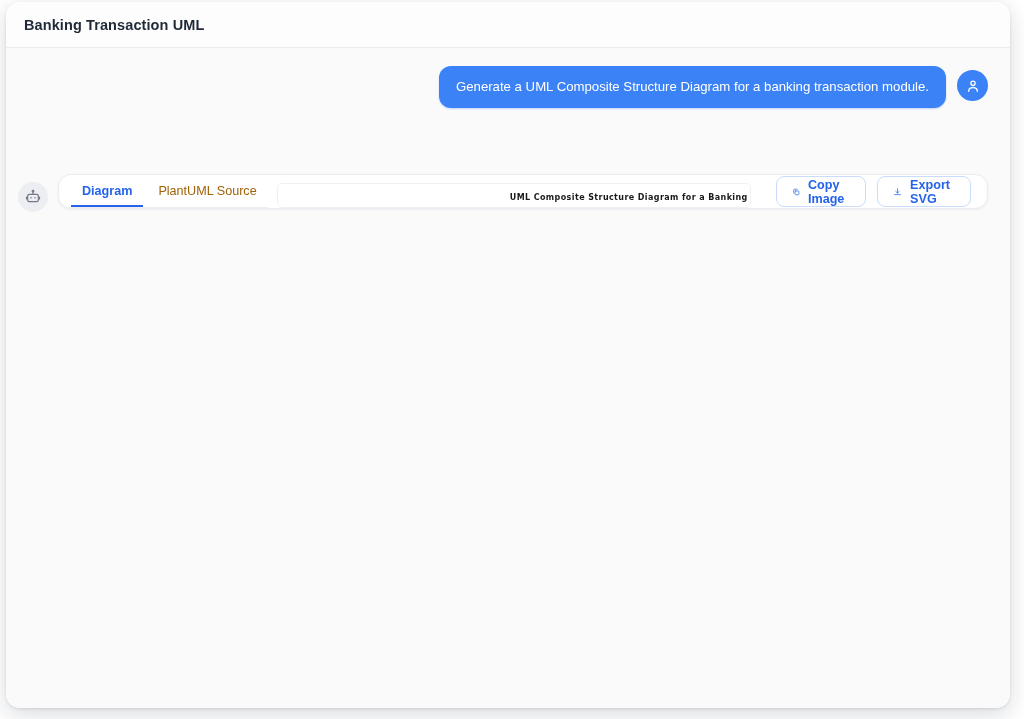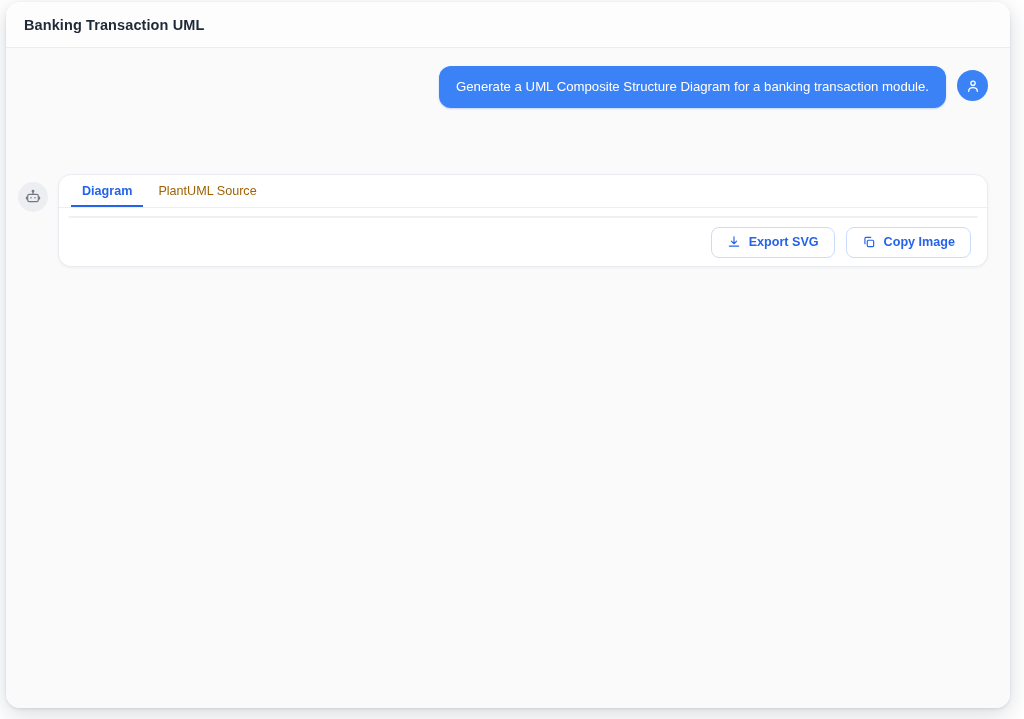--- a/index.html
+++ b/index.html
@@ -90,21 +90,21 @@
     margin-top: 8px;
   }
   .avatar-bot svg { width: 16px; height: 16px; }
 
   .card {
     flex: 1 1 auto;
     background: #ffffff;
     border: 1px solid #eaecf1;
     border-radius: 13px;
     box-shadow: 0 1px 3px rgba(15,23,42,.05);
-    display: flex; flex-direction: column;
+    display: flex; flex-direction: row;
     overflow: hidden;
     max-height: 540px;
   }
 
   
   .tabs {
     flex: 0 0 33px;
     height: 33px;
     display: flex;
     align-items: flex-end;
@@ -301,30 +301,30 @@
                   <text class="uml-part" x="452" y="454" text-anchor="middle">complaintLog : Complaint [0..*]</text>
                 </g>
               </svg>
             </div>
 
           </div>
 
           <div class="card-footer">
             <div class="act-btn">
               <svg viewBox="0 0 24 24" fill="none" stroke="#2563eb" stroke-width="2" stroke-linecap="round" stroke-linejoin="round">
-                <path d="M12 3v11M7.5 10.5 12 15l4.5-4.5M4 19h16"></path>
-              </svg>
-              <span>Export SVG</span>
-            </div>
-            <div class="act-btn">
-              <svg viewBox="0 0 24 24" fill="none" stroke="#2563eb" stroke-width="2" stroke-linecap="round" stroke-linejoin="round">
                 <rect x="9" y="9" width="11" height="11" rx="2"></rect>
                 <path d="M5 15V6a2 2 0 0 1 2-2h8"></path>
               </svg>
               <span>Copy Image</span>
             </div>
+            <div class="act-btn">
+              <svg viewBox="0 0 24 24" fill="none" stroke="#2563eb" stroke-width="2" stroke-linecap="round" stroke-linejoin="round">
+                <path d="M12 3v11M7.5 10.5 12 15l4.5-4.5M4 19h16"></path>
+              </svg>
+              <span>Export SVG</span>
+            </div>
           </div>
 
         </div>
       </div>
     </div>
   </div>
 </div>
 
 </body></html>

